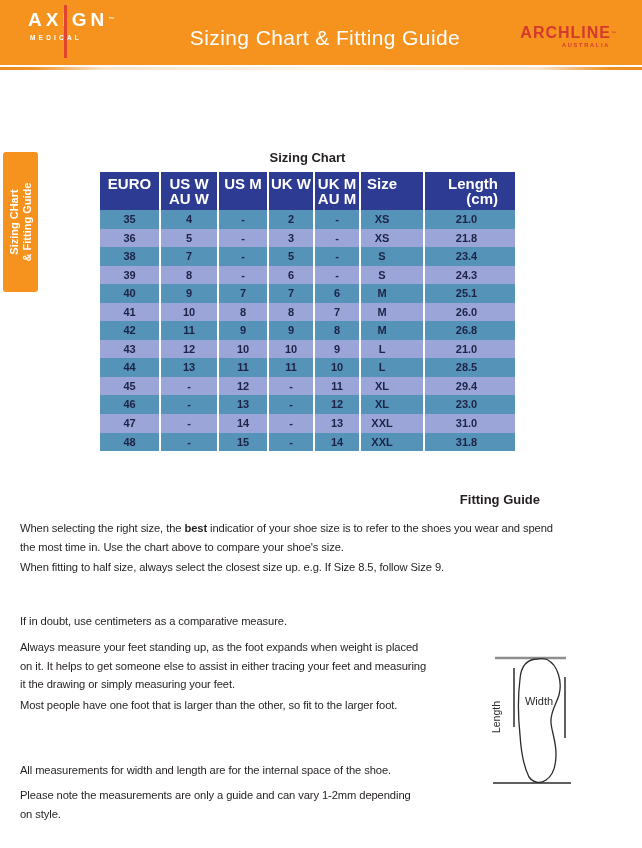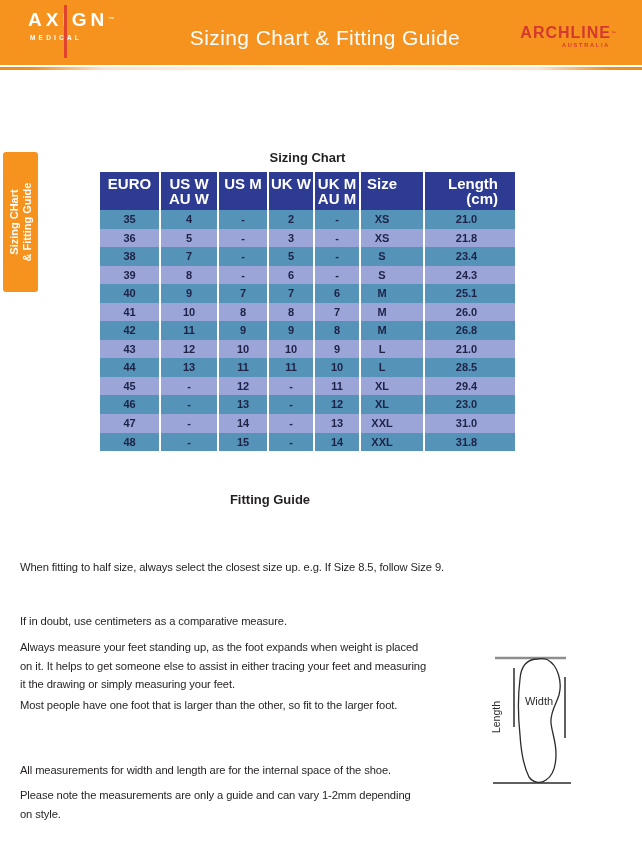--- a/index.html
+++ b/index.html
@@ -42,21 +42,21 @@
     border-right:2px solid #fff; box-sizing:border-box; text-align:center; }
   table.sizing th:last-child { border-right:none; text-align:right; padding-right:17px; }
   table.sizing td { font-size:11px; font-weight:bold; color:#1E2247; text-align:center;
     height:18.55px; line-height:18.55px; padding:0; border-right:2px solid #fff; box-sizing:border-box; }
   table.sizing td:last-child { border-right:none; text-align:center; padding-right:7px; }
   table.sizing th:nth-child(6), table.sizing td:nth-child(6) { padding-right:20px; }
   table.sizing tbody tr:nth-child(odd) td { background:#5693B8; }
   table.sizing tbody tr:nth-child(even) td { background:#9BA5D8; }
 
   
-  .section-heading { position:absolute; left:0; width:540px; text-align:center;
+  .section-heading { position:absolute; left:0; width:540px; text-align:right;
                      font-size:13px; font-weight:bold; color:#231f20; }
   .para { position:absolute; left:20px; font-size:11.2px; letter-spacing:-0.1px;
           line-height:18.5px; color:#231f20; }
   .para div { white-space:nowrap; }
 
   
   .foot-diagram { position:absolute; left:486px; top:638px; width:112px; height:148px; }
   .foot-diagram text { font-family:"Liberation Sans", sans-serif; fill:#2b2b2b; }
 </style>
 </head>
@@ -245,20 +245,24 @@
           <td>-</td>
           <td>14</td>
           <td>XXL</td>
           <td>31.8</td>
         </tr>
       </tbody>
   </table>
 
   <div class="section-heading" style="top:492px">Fitting Guide</div>
 
+  <div class="para" style="top:519px">
+    <div><span>When selecting the right size, the </span><b>best</b><span> indicatior of your shoe size is to refer to the shoes you wear and spend</span></div>
+    <div>the most time in. Use the chart above to compare your shoe's size.</div>
+  </div>
 
   <div class="para" style="top:558px">
     <div>When fitting to half size, always select the closest size up. e.g. If Size 8.5, follow Size 9.</div>
   </div>
 
 
   <div class="para" style="top:612px">
     <div>If in doubt, use centimeters as a comparative measure.</div>
   </div>
 

